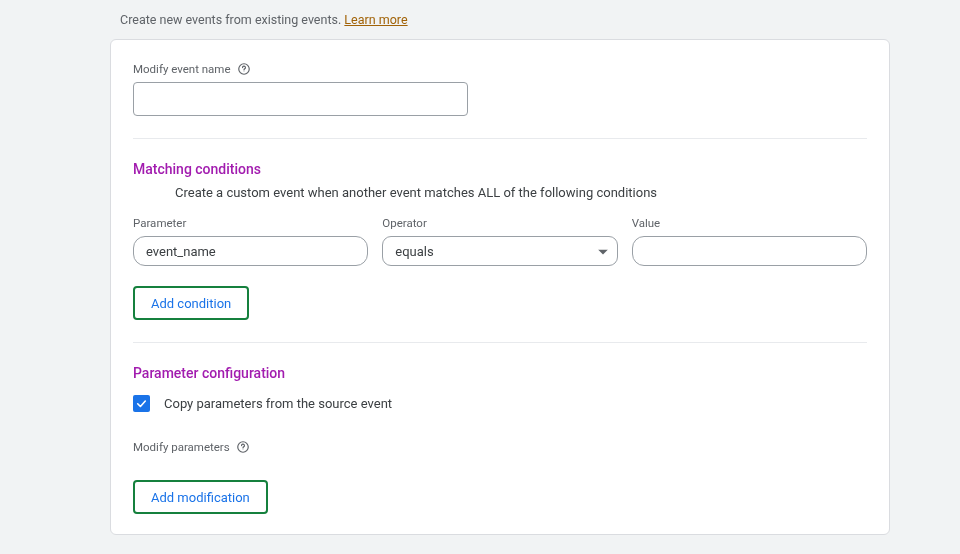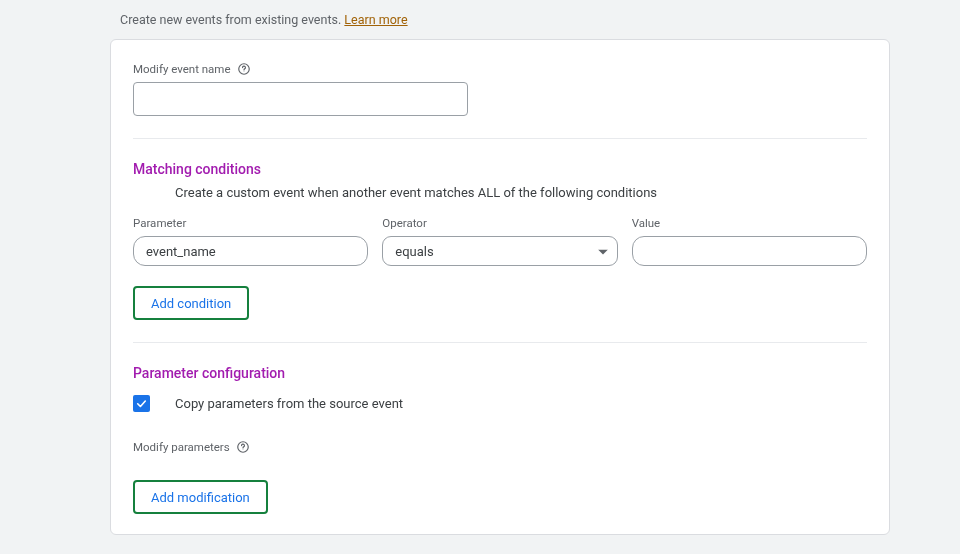--- a/index.html
+++ b/index.html
@@ -183,21 +183,20 @@
       cursor: pointer;
       flex-shrink: 0;
     }
     .checkbox svg {
       width: 13px;
       height: 13px;
     }
     .checkbox-label {
       font-size: 13px;
       color: #3c4043;
-      margin-left: 11px;
     }
     .modify-label {
       font-size: 11.5px;
       color: #5f6368;
       display: flex;
       align-items: center;
       gap: 6px;
       margin-bottom: 6px;
     }
   </style>

